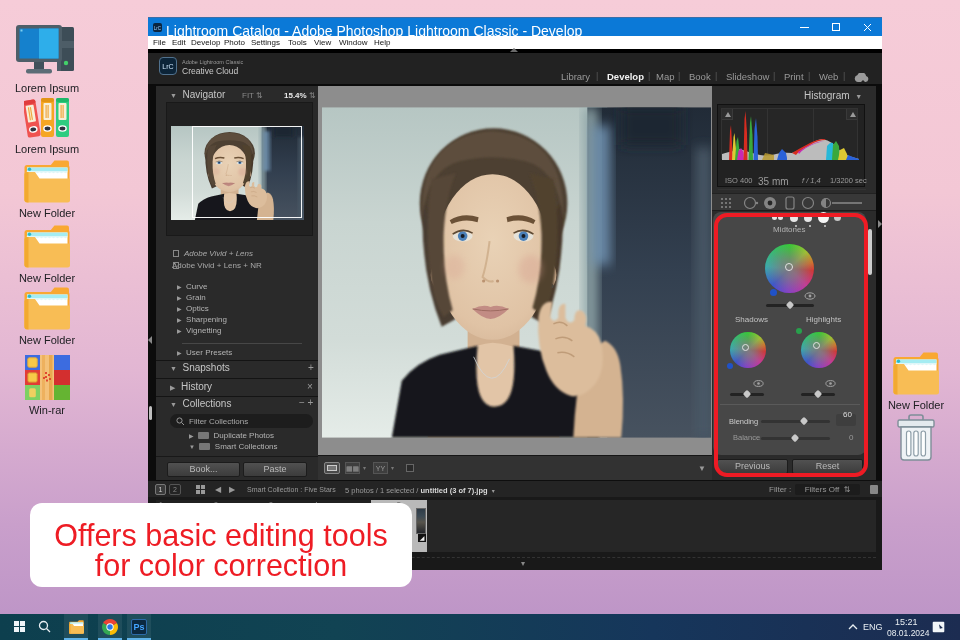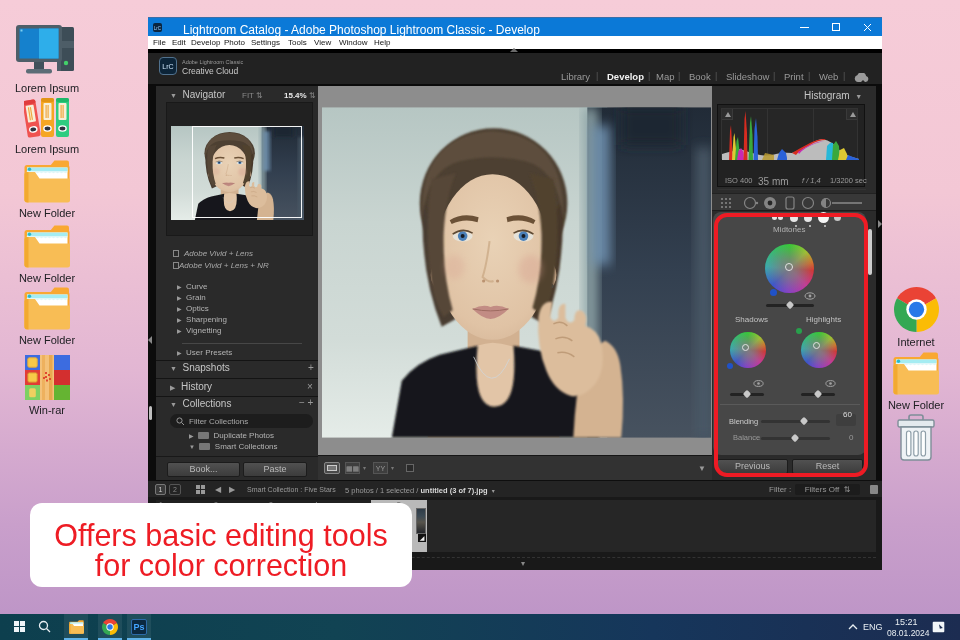--- a/index.html
+++ b/index.html
@@ -6,21 +6,21 @@
 html,body { width:960px; height:640px; overflow:hidden; font-family:"Liberation Sans", sans-serif; }
 #desktop {
   position:relative; width:960px; height:640px;
   background:linear-gradient(180deg, #f6ccd8 0%, #f3c7d5 30%, #e2b6d3 58%, #c99fcb 82%, #bb93c6 100%);
 }
 .dicon { position:absolute; text-align:center; z-index:5; }
 .dicon .lbl { font-size:11px; color:#202024; margin-top:1px; line-height:11px; }
 
 #lrwin { position:absolute; left:148px; top:17px; width:734px; height:553px; background:#1c1c1c; z-index:10; }
 #titlebar { position:absolute; left:0; top:0; width:734px; height:19px; background:#0b79d7; border-top:1px solid #3a6ea8; }
-#titlebar .ttxt { position:absolute; left:35px; top:4.5px; font-size:12px; color:#fff; }
+#titlebar .ttxt { position:absolute; left:18px; top:4.5px; font-size:14px; color:#fff; }
 #menubar { position:absolute; left:0; top:19px; width:734px; height:13px; background:#fff; font-size:8px; color:#141414; }
 #menubar span { position:absolute; top:2px; }
 #toppanel { position:absolute; left:0; top:36px; width:734px; height:33px; background:#222222; border-bottom:2px solid #0b0b0b; }
 .mp { position:absolute; top:18px; font-size:9.5px; color:#9a9a9a; }
 .mp.on { color:#f2f2f2; font-weight:bold; }
 .mpd { position:absolute; top:18px; font-size:9px; color:#5a5a5a; }
 #leftstrip { position:absolute; left:0; top:69px; width:8px; height:411px; background:#0c0c0c; }
 #rightstrip { position:absolute; left:728px; top:69px; width:6px; height:411px; background:#0c0c0c; }
 #leftpanel { position:absolute; left:8px; top:69px; width:162px; height:394px; background:#2a2a2a; }
 #rightpanel { position:absolute; left:564px; top:69px; width:164px; height:394px; background:#2b2b2b; }
@@ -134,30 +134,20 @@
         <rect x="20" y="21" width="2" height="2"></rect>
           <rect x="24" y="23" width="2" height="2"></rect>
         <rect x="21" y="24.5" width="2" height="2"></rect>
           <rect x="18" y="22" width="2" height="2"></rect>
       </g>
     </svg>
     <div class="lbl">Win-rar</div>
   </div>
 
 
-  <div class="dicon" style="left:878px; top:287px; width:76px;">
-    <svg width="45" height="45" viewBox="0 0 44 44">
-      <path d="M22 22 L2.95 11 A22 22 0 0 1 41.05 11 Z" fill="#ea4335"></path>
-      <path d="M22 22 L41.05 11 A22 22 0 0 1 22 44 Z" fill="#fbbc05"></path>
-      <path d="M22 22 L22 44 A22 22 0 0 1 2.95 11 Z" fill="#34a853"></path>
-      <circle cx="22" cy="22" r="10" fill="#ffffff"></circle>
-      <circle cx="22" cy="22" r="7.5" fill="#2979e8"></circle>
-    </svg>
-    <div class="lbl">Internet</div>
-  </div>
 
   <div class="dicon" style="left:878px; top:352px; width:76px;">
     <svg width="46" height="43" viewBox="0 0 46 43">
         <use href="#folder"></use>
       </svg>
     <div class="lbl">New Folder</div>
   </div>
 
   <div class="dicon" style="left:878px; top:414px; width:76px;">
     <svg width="38" height="48" viewBox="0 0 38 48">
@@ -374,21 +364,21 @@
       <div class="stx" style="left:128px; top:5px; color:#e8e8e8; font-weight:bold;">15.4%&nbsp;<span style="color:#888;font-weight:normal">⇅</span></div>
 
       <div style="position:absolute; left:10px; top:16px; width:147px; height:134px; background:#212121; border:1px solid #191919;">
         <svg width="133" height="94" viewBox="0 0 390 331" preserveAspectRatio="none" style="position:absolute; left:4px; top:23px;">
             <use href="#portrait"></use>
           </svg>
         <div style="position:absolute; left:25px; top:23px; width:110px; height:92px; border:1.5px solid rgba(255,255,255,0.95);"></div>
       </div>
 
       <div class="stx" style="left:28px; top:163px; font-style:italic; color:#a8a8a8;">Adobe Vivid + Lens</div>
-      <div class="stx" style="left:23px; top:175px; font-style:italic; color:#a8a8a8;">Adobe Vivid + Lens + NR</div>
+      <div class="stx" style="left:16px; top:175px; color:#a8a8a8;">Adobe Vivid + Lens + NR</div>
       <div style="position:absolute; left:17px; top:164px; width:6px; height:7px; border:1px solid #888;"></div>
       <div style="position:absolute; left:17px; top:176px; width:6px; height:7px; border:1px solid #888;"></div>
       <div class="stx" style="left:21px; top:196px; color:#b4b4b4;"><span style="font-size:6px; color:#9a9a9a;">▶</span>&nbsp; Curve</div>
       <div class="stx" style="left:21px; top:207px; color:#b4b4b4;"><span style="font-size:6px; color:#9a9a9a;">▶</span>&nbsp; Grain</div>
       <div class="stx" style="left:21px; top:218px; color:#b4b4b4;"><span style="font-size:6px; color:#9a9a9a;">▶</span>&nbsp; Optics</div>
       <div class="stx" style="left:21px; top:229px; color:#b4b4b4;"><span style="font-size:6px; color:#9a9a9a;">▶</span>&nbsp; Sharpening</div>
       <div class="stx" style="left:21px; top:240px; color:#b4b4b4;"><span style="font-size:6px; color:#9a9a9a;">▶</span>&nbsp; Vignetting</div>
       <div style="position:absolute; left:26px; top:257px; width:120px; height:1px; background:#474747;"></div>
       <div class="stx" style="left:21px; top:262px; color:#b4b4b4;"><span style="font-size:6px; color:#9a9a9a;">▶</span>&nbsp; User Presets</div>
 

